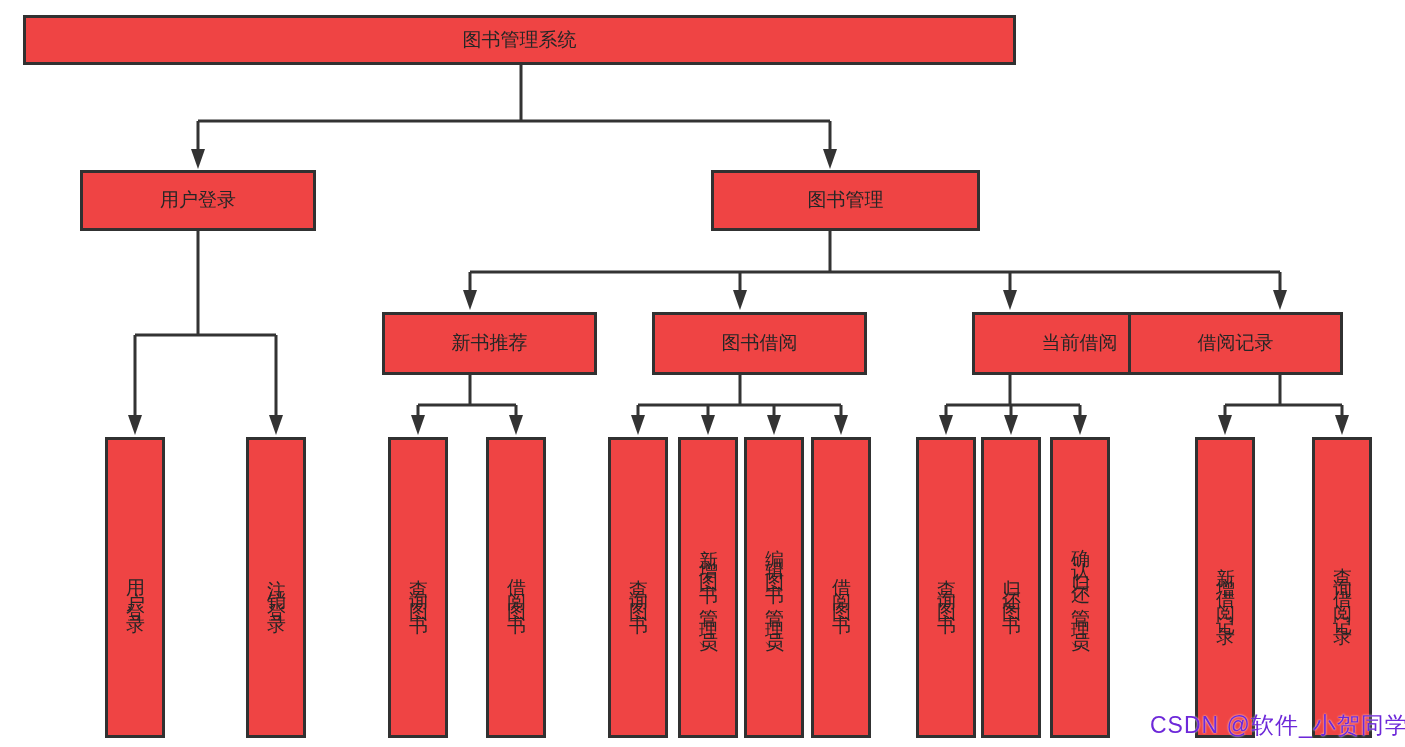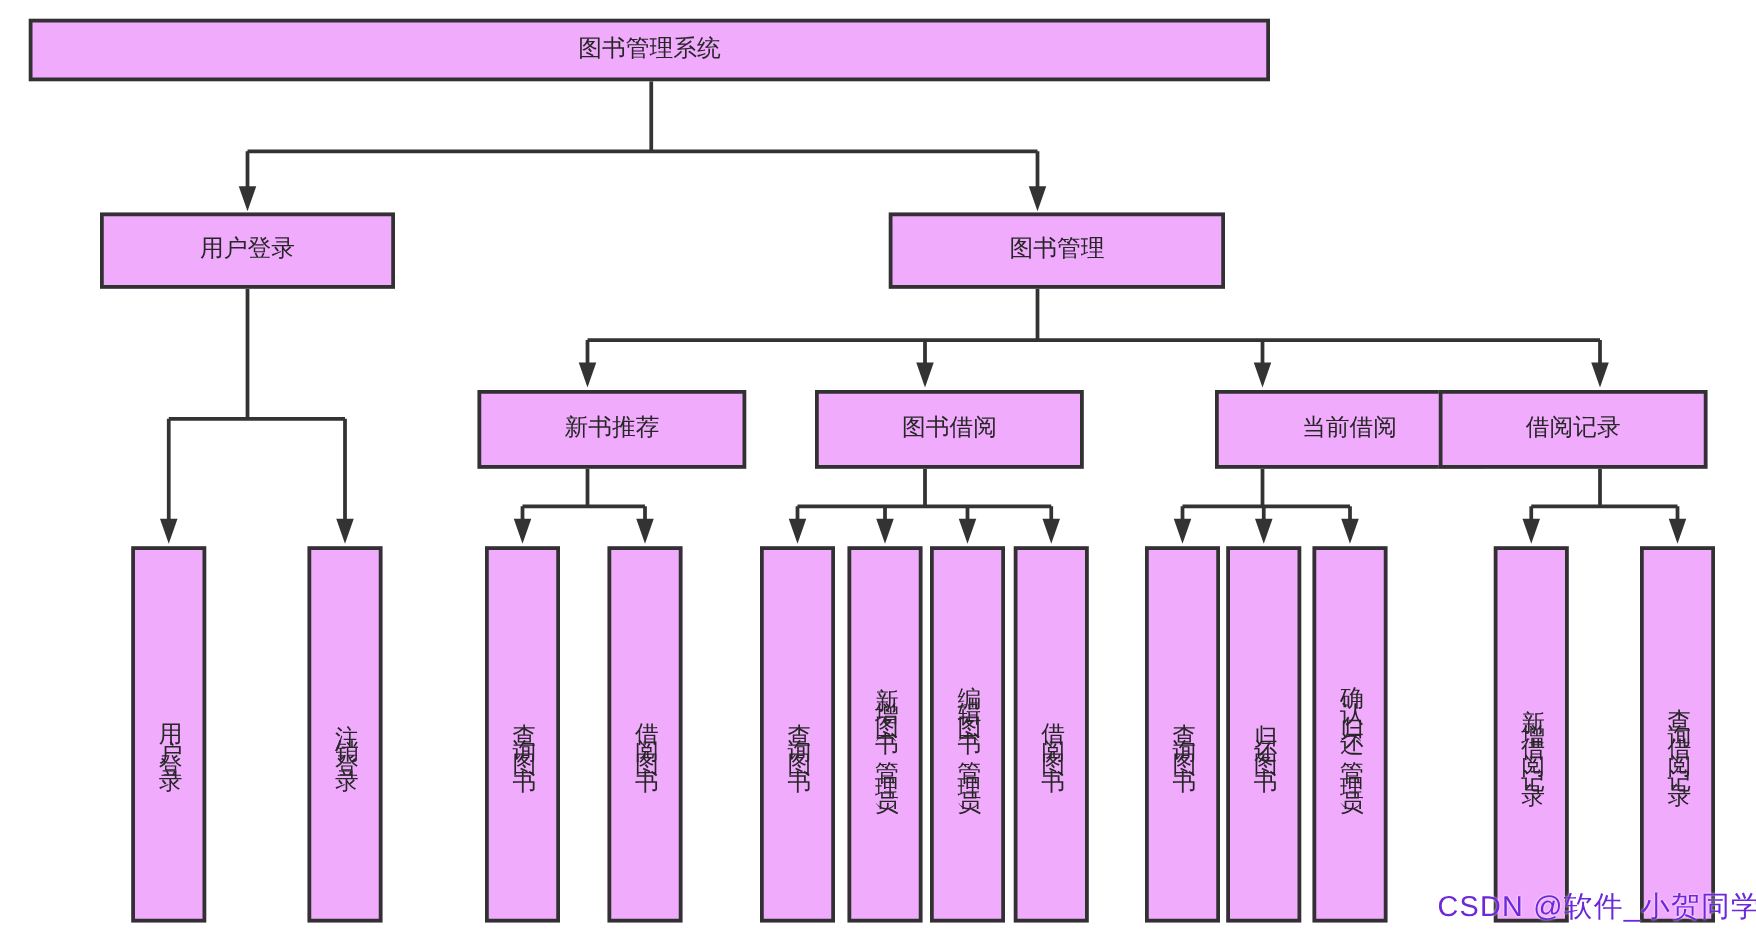--- a/index.html
+++ b/index.html
@@ -2,21 +2,21 @@
 <html><head>
 <meta charset="utf-8">
 <style>
   html,body{margin:0;padding:0;background:#fff;}
   #canvas{
     position:relative;width:1405px;height:747px;background:#fff;
     font-family:"Liberation Sans",sans-serif;overflow:hidden;
   }
   #connectors{position:absolute;left:0;top:0;}
   .node{
-    position:absolute;box-sizing:border-box;background:#f0abfc;
+    position:absolute;box-sizing:border-box;background:#ef4444;
     border:3px solid #313131;color:#262626;font-size:19px;
     display:flex;align-items:center;justify-content:center;
     text-align:center;line-height:1.2;
   }
   .leaf{
     writing-mode:vertical-rl;text-orientation:mixed;
     letter-spacing:12px;line-height:1.1;
     width:60px;height:301px;top:437px;
   }
   .lvl3{width:215px;height:63px;top:312px;margin-left:19px;}
@@ -73,21 +73,21 @@
   </svg>
 
   <div class="node" style="left:23px;top:15px;width:993px;height:50px;">图书管理系统</div>
 
   <div class="node lvl2" style="left:80px;width:236px;">用户登录</div>
   <div class="node lvl2" style="left:711px;width:269px;">图书管理</div>
 
   <div class="node lvl3" style="left:363px;">新书推荐</div>
   <div class="node lvl3" style="left:633px;text-align:center;">图书借阅</div>
   <div class="node lvl3" style="left:953px;">当前借阅</div>
-  <div class="node lvl3" style="left:1132px;text-align:center;">借阅记录</div>
+  <div class="node lvl3" style="left:1109px;text-align:center;">借阅记录</div>
 
   <div class="node leaf" style="left:105px;">用户登录</div>
   <div class="node leaf" style="left:246px;">注销登录</div>
 
   <div class="node leaf" style="left:388px;">查询图书</div>
   <div class="node leaf" style="left:486px;">借阅图书</div>
 
   <div class="node leaf" style="left:608px;">查询图书</div>
   <div class="node leaf" style="left:678px;">新增图书（管理员）</div>
   <div class="node leaf" style="left:744px;">编辑图书（管理员）</div>

